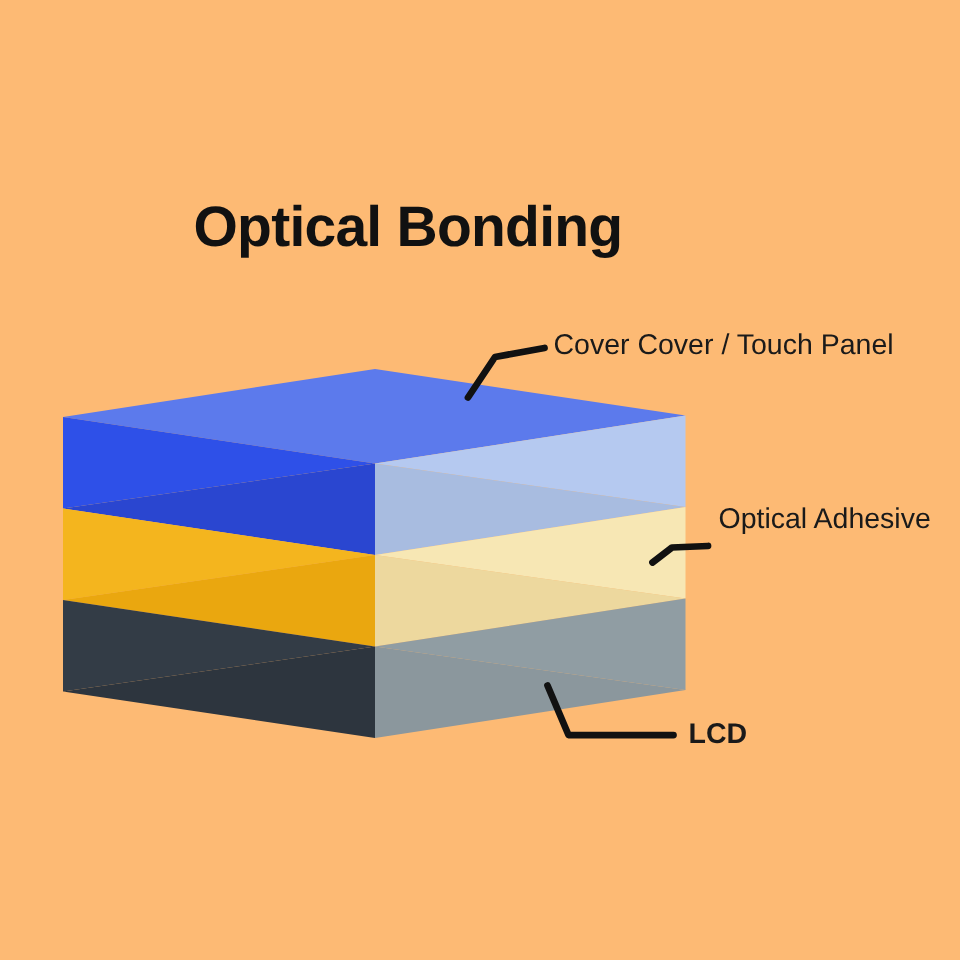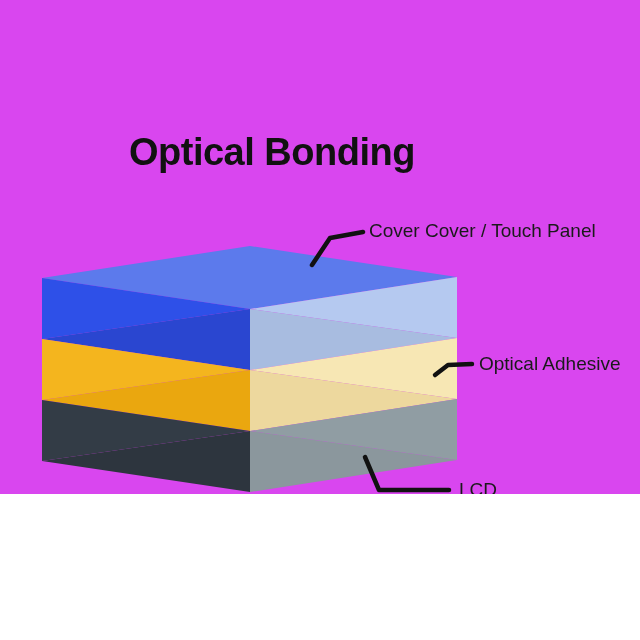--- a/index.html
+++ b/index.html
@@ -4,22 +4,22 @@
 <style>
   html, body {
     margin: 0;
     padding: 0;
     background: #ffffff;
     font-family: "Liberation Sans", "DejaVu Sans", sans-serif;
   }
   .canvas {
     position: relative;
     width: 640px;
-    height: 494px;
-    background: #d946ef;
+    height: 640px;
+    background: #fdba74;
     overflow: hidden;
   }
   .page-title {
     position: absolute;
     left: 129px;
     top: 130px;
     margin: 0;
     font-size: 38px;
     line-height: 44px;
     font-weight: bold;
@@ -33,22 +33,22 @@
     top: 0;
   }
   .layer-label {
     position: absolute;
     font-size: 19px;
     line-height: 22px;
     color: #1a1a1a;
     white-space: nowrap;
   }
   .label-cover   { left: 369px; top: 220px; }
-  .label-adhesive{ left: 479px; top: 353px; }
-  .label-lcd     { left: 459px; top: 479px; }
+  .label-adhesive{ left: 479px; top: 336px; }
+  .label-lcd     { left: 459px; top: 479px; font-weight: bold; }
 </style>
 </head>
 <body>
 
 <div class="canvas">
 
   <h1 class="page-title">Optical Bonding</h1>
 
   <svg class="diagram-svg" width="640" height="640" viewBox="0 0 640 640">
 

